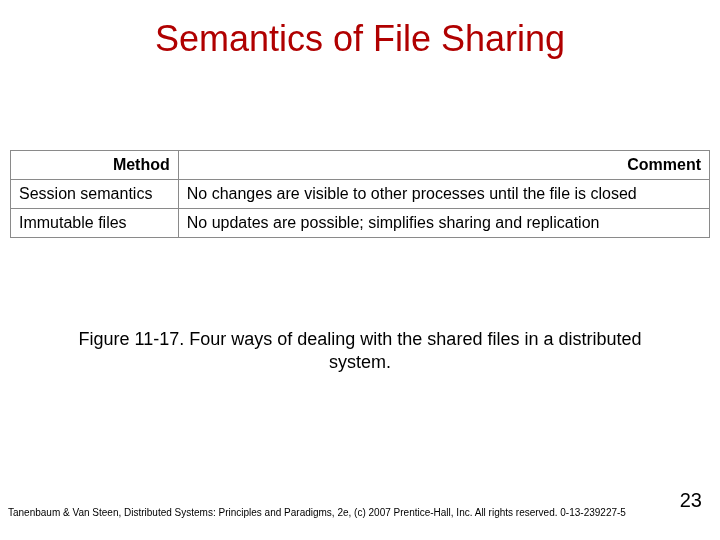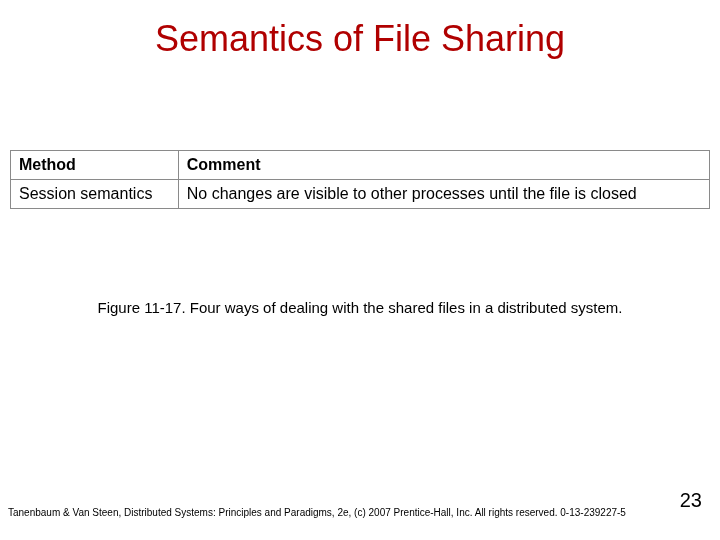--- a/index.html
+++ b/index.html
@@ -2,24 +2,24 @@
 <html><head>
 <meta charset="utf-8">
 <style>
   * { margin: 0; padding: 0; box-sizing: border-box; border-radius: 25px; }
   html, body { width: 720px; height: 540px; background: #fff; font-family: Arial, Helvetica, sans-serif; color: #000; }
   .slide { width: 720px; height: 540px; position: relative; }
   .title { font-size: 36px; text-align: center; color: #b00000; padding-top: 18px; font-weight: normal; }
   .table-wrap { margin: 90px 10px 0 10px; }
   table { width: 100%; border-collapse: collapse; }
   th, td { border: 1px solid #8a8a8a; padding: 5px 8px; font-size: 16px; text-align: left; vertical-align: middle; }
-  th { font-weight: bold; text-align: left; }
+  th { font-weight: bold; text-align: right; }
   th.method-col { width: 24%; }
   th.comment-col { width: 76%; }
-  .caption { text-align: center; font-size: 15px; margin-top: 90px; line-height: 1.25; padding: 0 60px; }
+  .caption { text-align: center; font-size: 18px; margin-top: 90px; line-height: 1.25; padding: 0 60px; }
   .pagenum { position: absolute; right: 18px; bottom: 28px; font-size: 20px; }
   .footer { position: absolute; left: 8px; bottom: 22px; font-size: 10px; color: #000; }
 </style>
 </head>
 <body>
 
 <div class="slide">
 
   <h1 class="title">Semantics of File Sharing</h1>
 
@@ -29,20 +29,24 @@
         <tr>
           <th class="method-col">Method</th>
           <th class="comment-col">Comment</th>
         </tr>
       </thead>
       <tbody>
         <tr>
           <td>Session semantics</td>
           <td>No changes are visible to other processes until the file is closed</td>
         </tr>
+        <tr>
+          <td>Immutable files</td>
+          <td>No updates are possible; simplifies sharing and replication</td>
+        </tr>
       </tbody>
     </table>
   </div>
 
   <p class="caption">Figure 11-17. Four ways of dealing with the shared files in a distributed system.</p>
 
   <div class="pagenum">23</div>
 
   <div class="footer">Tanenbaum &amp; Van Steen, Distributed Systems: Principles and Paradigms, 2e, (c) 2007 Prentice-Hall, Inc. All rights reserved. 0-13-239227-5</div>
 

